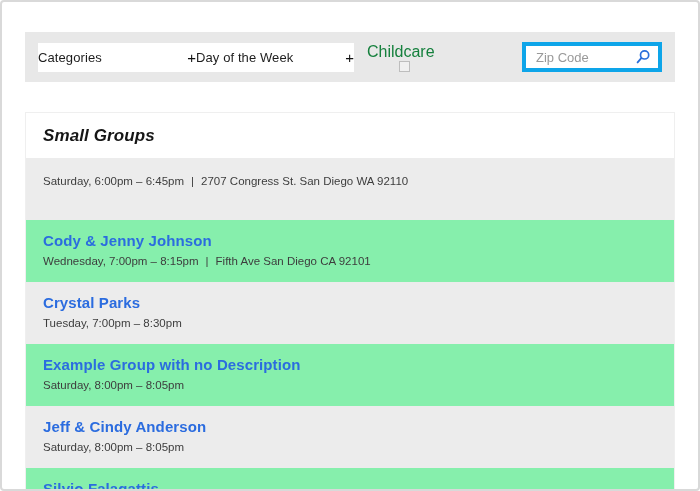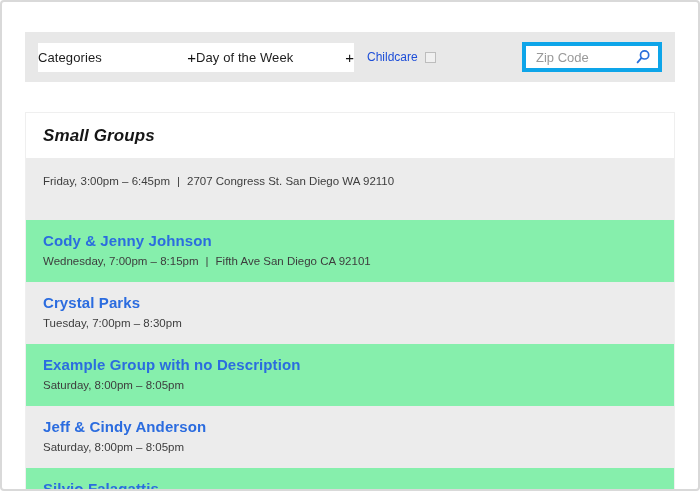--- a/index.html
+++ b/index.html
@@ -33,22 +33,23 @@
     cursor: pointer;
     font-size: 13px;
     color: #1d1d1d;
   }
   .dropdown .dd-label { font-weight: 400; letter-spacing: .1px; }
   .dropdown .plus { font-size: 15px; color: #111; line-height: 1; }
   .childcare-wrap {
     display: flex;
     align-items: center;
     margin-left: 13px;
-    font-size: 12px;
-    color: #1d4ed8;
+    font-size: 16px;
+    color: #15803d;
+    flex-direction: column;
   }
   .checkbox {
     width: 11px;
     height: 11px;
     border: 1px solid #bdbdbd;
     background: #f0f0f0;
     margin-left: 7px;
     display: inline-block;
     cursor: pointer;
   }
@@ -146,21 +147,21 @@
       </span>
     </button>
   </div>
 </div>
 
 <div class="list-card">
   <div class="list-header">Small Groups</div>
   <div>
   <div class="group-row shaded">
     <div class="group-meta">
-      <span>Friday, 3:00pm – 6:45pm</span><span class="meta-sep">|</span><span>2707 Congress St. San Diego WA 92110</span>
+      <span>Saturday, 6:00pm – 6:45pm</span><span class="meta-sep">|</span><span>2707 Congress St. San Diego WA 92110</span>
     </div>
   </div>
 
   <div class="group-row">
     <a class="group-name" href="#">Cody &amp; Jenny Johnson</a>
     <div class="group-meta">
       <span>Wednesday, 7:00pm – 8:15pm</span><span class="meta-sep">|</span><span>Fifth Ave San Diego CA 92101</span>
     </div>
   </div>
 

